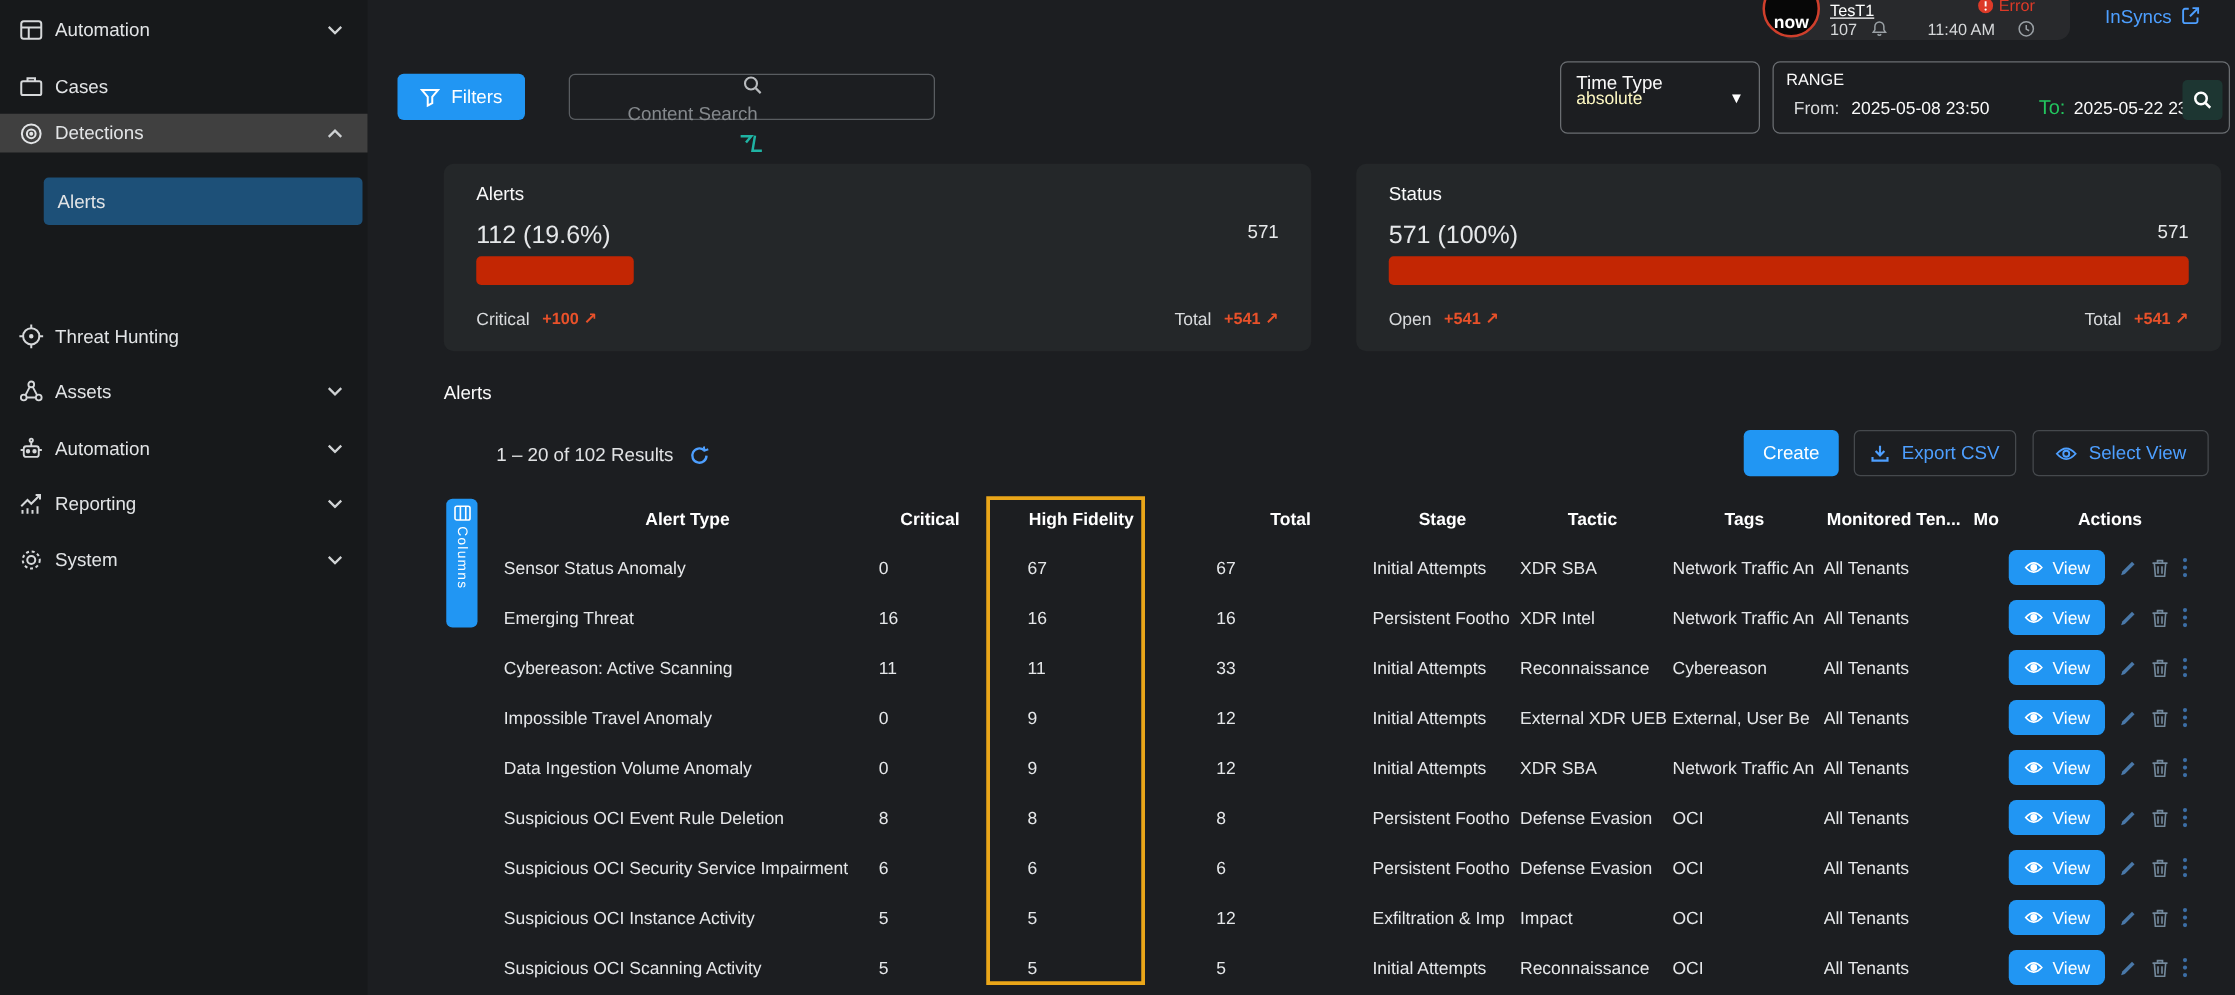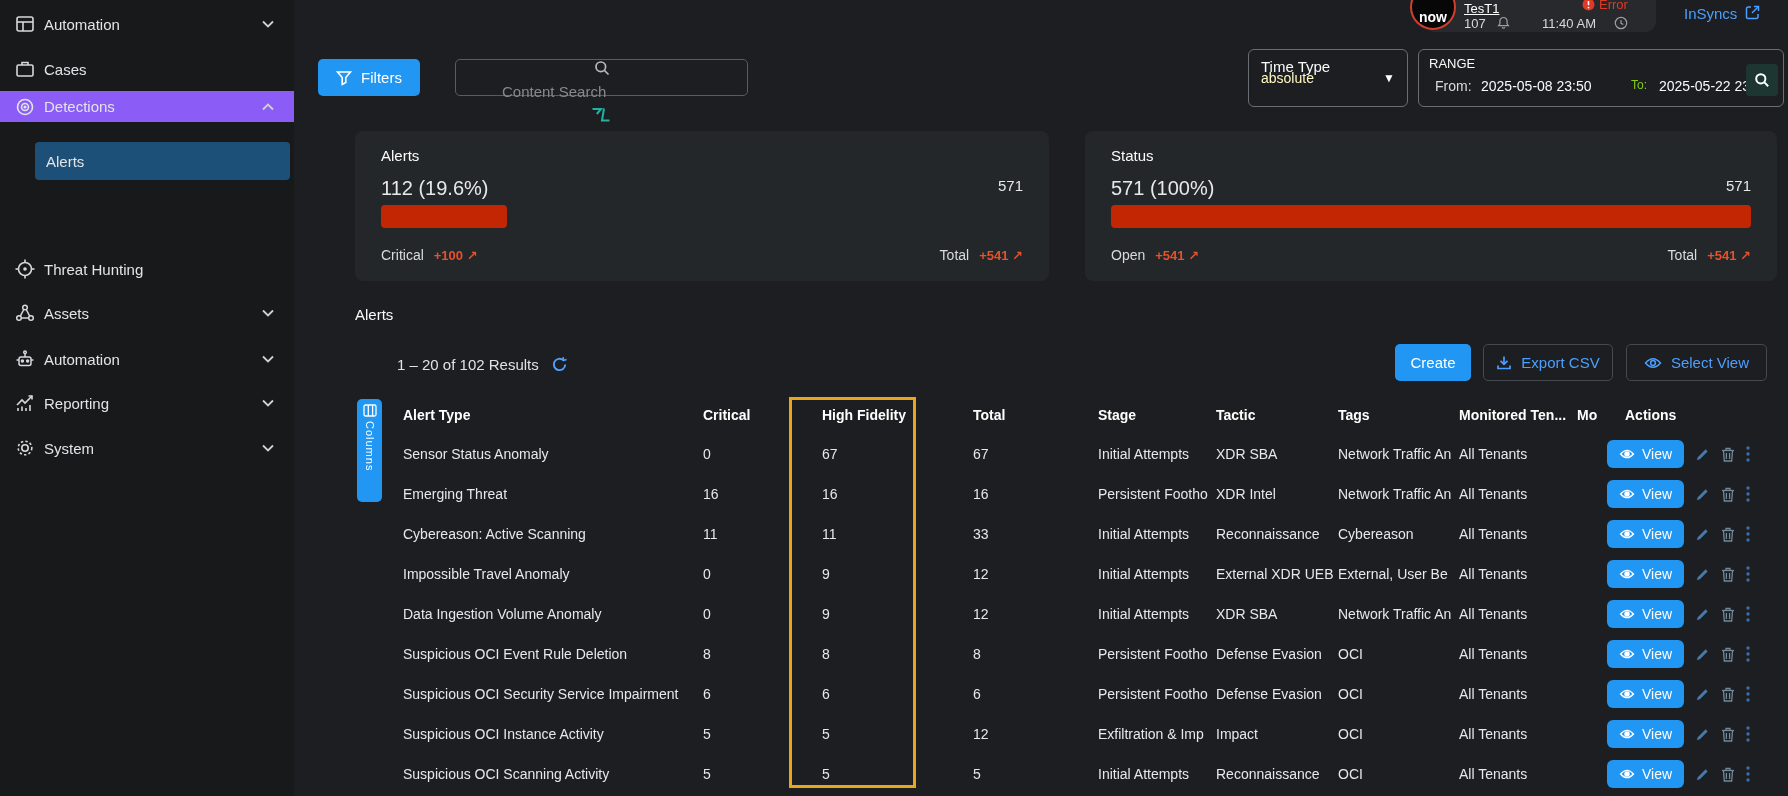--- a/index.html
+++ b/index.html
@@ -46,21 +46,21 @@
 
   
   .btn-solid { position:absolute; top:344px; height:37px; background:#2196f3; color:#fff; border:none; border-radius:5px;
     font-size:15px; cursor:pointer; }
   .btn-line { position:absolute; top:344px; height:37px; background:transparent; color:#4d9fff; border:1px solid #45494d;
     border-radius:5px; font-size:15px; cursor:pointer; display:flex; align-items:center; justify-content:center; gap:9px; }
 
   
   #table-wrap { position:absolute; left:355px; top:396px; width:1433px; height:400px; }
   .trow, #thead-row { display:flex; align-items:center; height:40px; font-size:14px; }
-  #thead-row { height:38px; font-weight:bold; color:#fff; }
+  #thead-row { height:38px; font-weight:bold; color:#fff;text-align:center; }
   .cell { overflow:hidden; white-space:nowrap; padding-right:6px; flex-shrink:0; }
   .c-alert { width:348px; padding-left:48px; }
   .c-crit  { width:88px; }
   .c-hf    { width:123px; padding-left:31px; }
   .c-total { width:184px; padding-left:59px; }
   .c-stage { width:118px; }
   .c-tactic{ width:122px; }
   .c-tags  { width:121px; }
   .c-mon   { width:118px; }
   .c-mo    { width:30px; }
@@ -96,21 +96,21 @@
   </div>
   <div class="side-item" style="top:50px">
     <span class="ic">
       <svg width="22" height="22" viewBox="0 0 22 22" fill="none" stroke="#d6d8da" stroke-width="1.6">
           <rect x="3" y="7" width="16" height="11" rx="1.5"></rect>
           <path d="M8,7 V4.5 h6 V7"></path>
         </svg>
     </span>
     <span class="lbl">Cases</span>
   </div>
-  <div class="side-item" style="top:91px;height:31px;background:#8b5cf6">
+  <div class="side-item" style="top:91px;height:31px;background:#404040">
     <span class="ic">
       <svg width="22" height="22" viewBox="0 0 22 22" fill="none" stroke="#e2e4e6" stroke-width="1.6">
           <circle cx="11" cy="11" r="7.5"></circle>
           <circle cx="11" cy="11" r="3.5"></circle>
           <circle cx="11" cy="11" r="0.8" fill="#e2e4e6"></circle>
         </svg>
     </span>
     <span class="lbl">Detections</span>
     <span class="chev">
         <svg width="12" height="8" viewBox="0 0 12 8" fill="none" stroke="#cfd2d4" stroke-width="1.8">
@@ -269,21 +269,21 @@
 <div id="timetype-box">
   <span class="abs" style="left:12px;top:8px;font-size:15px;color:#fafafa">Time Type</span>
   <span class="abs" style="left:12px;top:20px;font-size:14px;color:#fef9c3">absolute</span>
   <span class="abs" style="right:12px;top:21px;color:#fff;font-size:12px">▼</span>
 </div>
 
 <div id="range-box">
   <span class="abs" style="left:10px;top:6px;font-size:13px;color:#fafafa">RANGE</span>
   <span class="abs" style="left:16px;top:28px;font-size:14px;color:#d9dbdd">From:</span>
   <span class="abs" style="left:62px;top:28px;font-size:14px;color:#fafafa">2025-05-08 23:50</span>
-  <span class="abs" style="left:212px;top:28px;font-size:12px;color:#84cc16">To:</span>
+  <span class="abs" style="left:212px;top:28px;font-size:16px;color:#22c55e">To:</span>
   <span class="abs" style="left:240px;top:28px;font-size:14px;color:#fafafa">2025-05-22 23:50</span>
   <button class="abs" style="right:5px;top:14px;width:32px;height:32px;background:#1d3632;border:none;border-radius:4px;display:flex;align-items:center;justify-content:center;cursor:pointer">
     <span>
         <svg width="16" height="16" viewBox="0 0 16 16" fill="none" stroke="#fff" stroke-width="2">
           <circle cx="6.8" cy="6.8" r="4.6"></circle>
           <line x1="10.4" y1="10.4" x2="14.2" y2="14.2"></line>
         </svg>
       </span>
   </button>
 </div>

